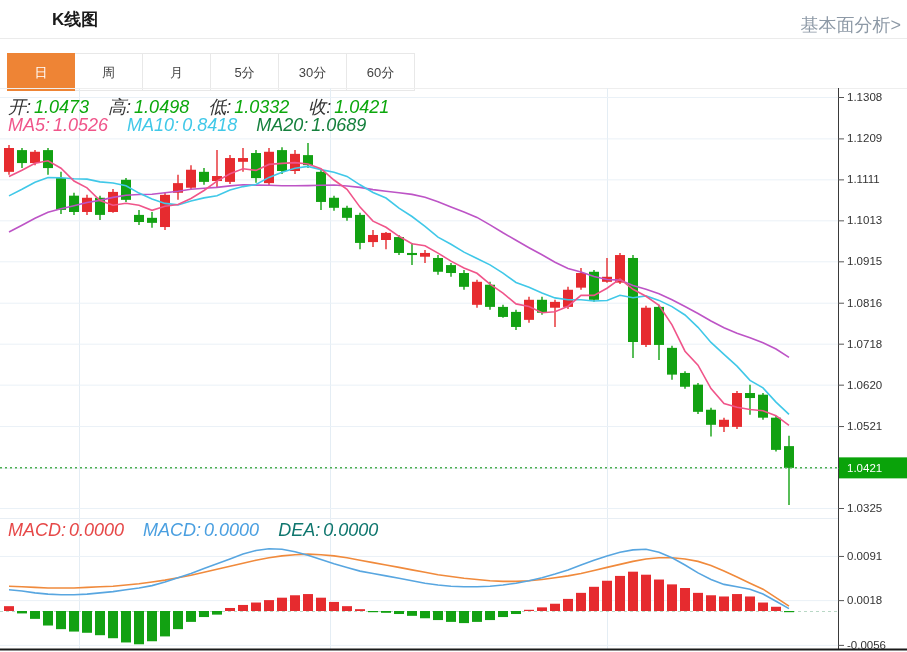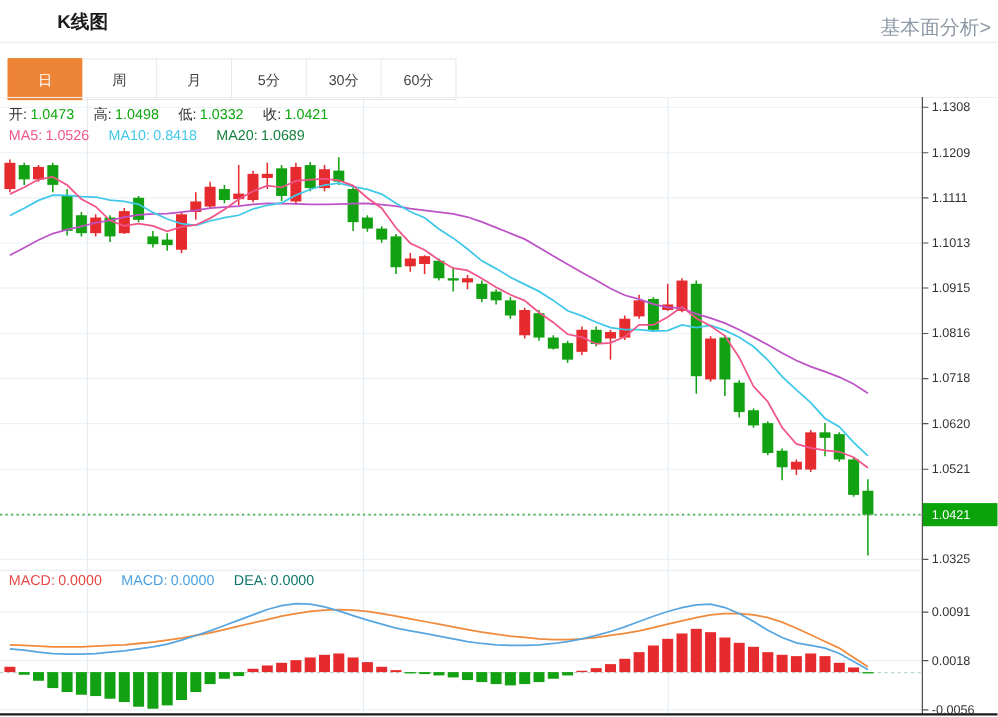--- a/index.html
+++ b/index.html
@@ -9,21 +9,21 @@
   .hdr-title{position:absolute;left:8px;top:8px;font-size:17px;font-weight:bold;color:#1a1a1a;margin-left:44px;}
   .hdr-link{position:absolute;right:6px;top:13px;font-size:18px;color:#8d99a6;text-decoration:none;cursor:pointer;}
   .hdr-divider{position:absolute;left:0;top:38px;width:907px;height:0;border-top:1px solid #ebebeb;}
   .tabbar{position:absolute;left:7px;top:53px;height:38px;display:flex;}
   .tab{width:68px;height:38px;line-height:38px;text-align:center;font-size:13px;color:#444;
        background:#fff;border:1px solid #e8e8e8;border-left:none;box-sizing:border-box;cursor:pointer;}
   .tab:first-child{border-left:1px solid #e8e8e8;}
   .tab.active{background:#ee8435;border-color:#ee8435;color:#fff;}
   .chart-wrap{position:absolute;left:0;top:88px;width:907px;height:564px;}
   svg{position:absolute;left:0;top:0;display:block;}
-  .legend{position:absolute;font-size:13px;white-space:nowrap;z-index:5;}
+  .legend{position:absolute;font-size:18px;white-space:nowrap;z-index:5;font-style:italic;}
   .legend-ohlc{left:8px;top:7px;}
   .legend-ma{left:8px;top:27px;}
   .legend-macd{left:8px;top:432px;}
   .legend span{margin-right:3px;}
   .legend .gap{margin-right:14px;}
   .lbl{color:#333;}
   .val-green{color:#0ca70c;}
   .ma5{color:#f0558a;}
   .ma10{color:#40c8e8;text-align:right;}
   .ma20{color:#15803d;}

